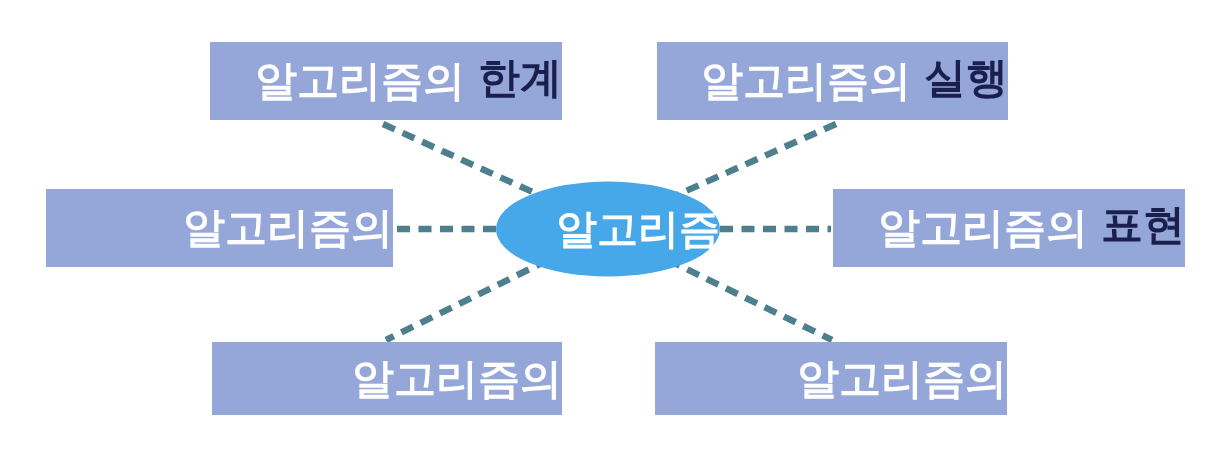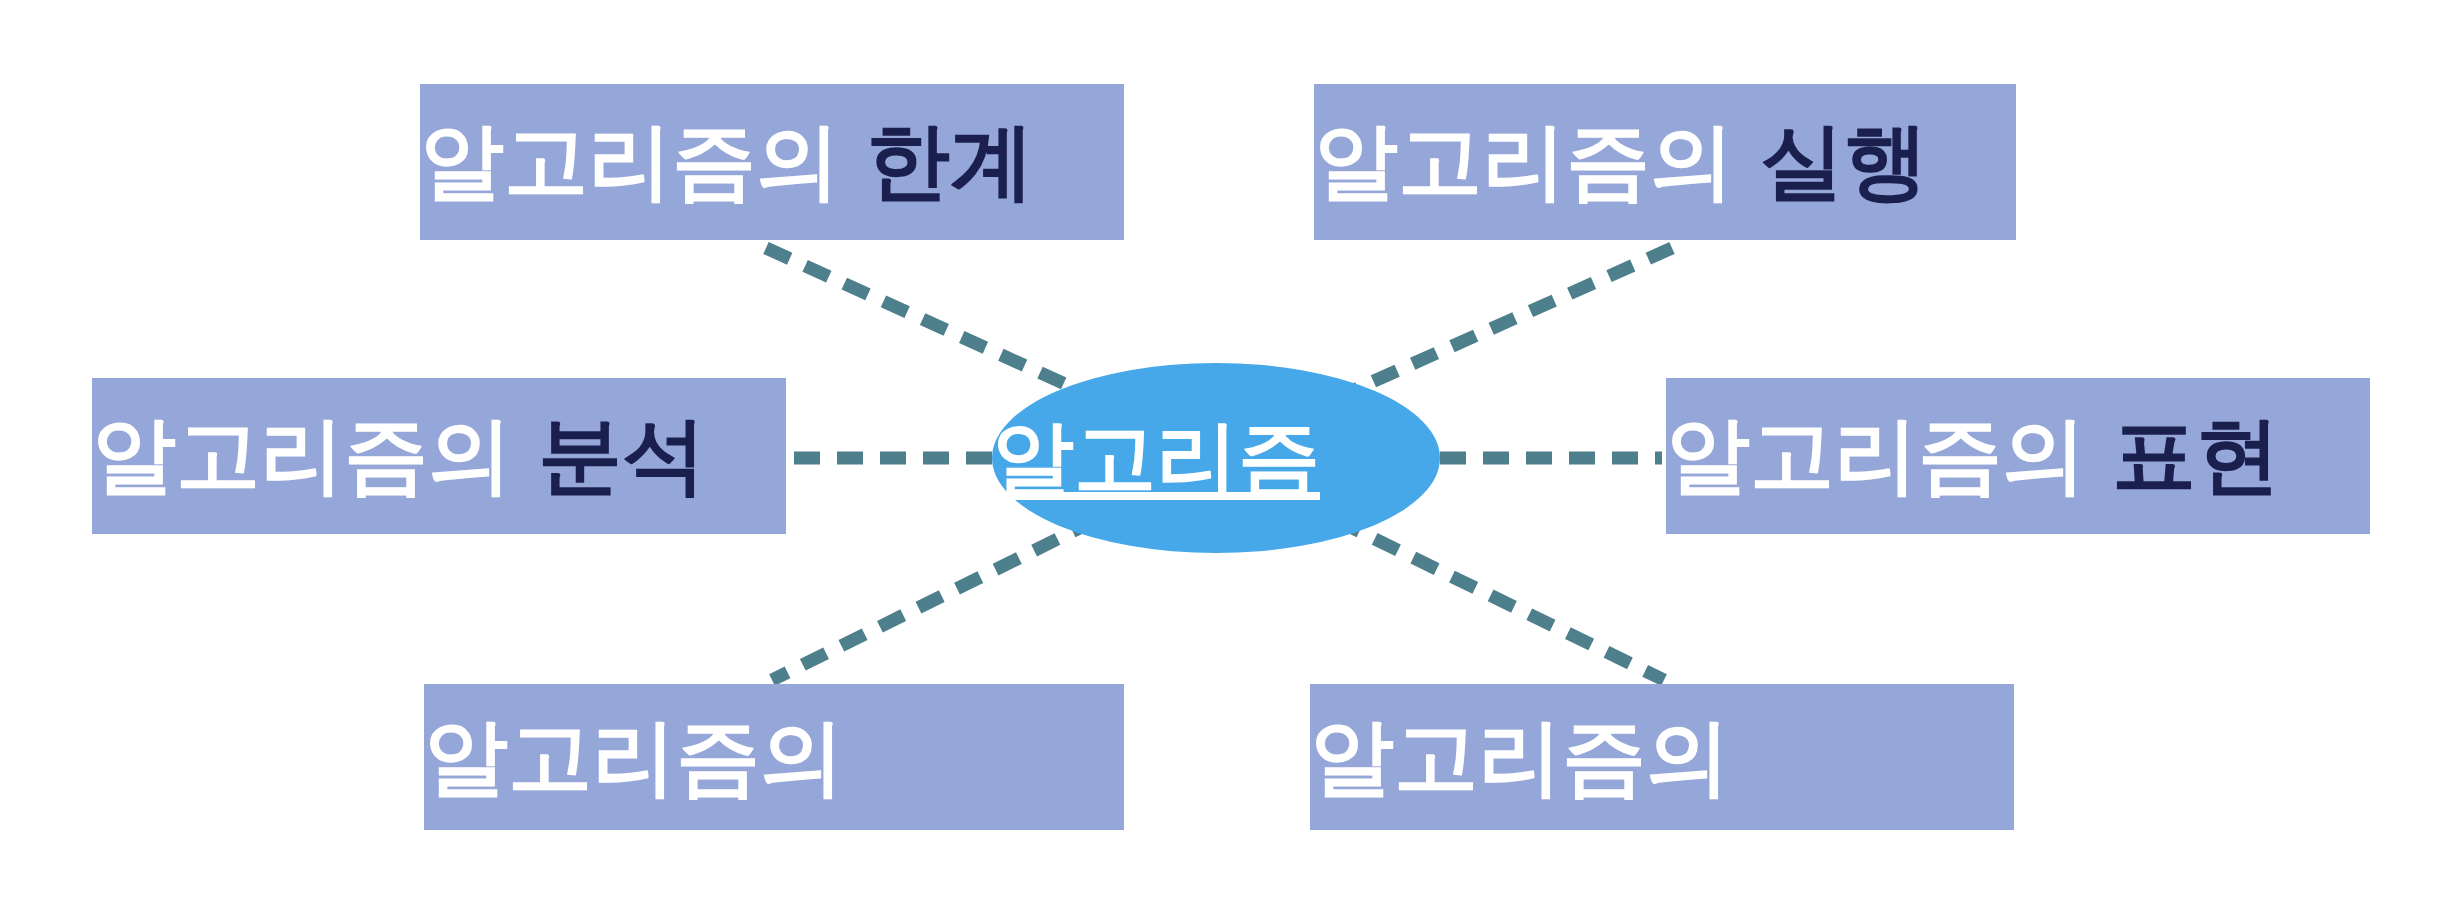--- a/index.html
+++ b/index.html
@@ -20,43 +20,43 @@
   }
   .connectors{position:absolute;inset:0;}
   .connectors line{
     stroke:var(--dash);
     stroke-width:6.5;
     stroke-dasharray:13 8.5;
   }
   .connectors ellipse{fill:var(--ellipse);}
   .node{
     position:absolute;
-    display:flex;align-items:center;justify-content:flex-start;
+    display:flex;align-items:center;justify-content:flex-end;
     gap:13px;
     font-weight:bold;
     font-size:42px;
     line-height:1;
     white-space:nowrap;
   }
   .box{background:var(--box-bg);}
   .box .prefix{color:var(--prefix);}
-  .box .keyword{color:var(--keyword);}
+  .box .keyword{color:var(--keyword);font-family:Liberation Mono, monospace;}
   .center-label{
     color:var(--prefix);
     font-size:41px;
     background:transparent;
   }
   
   .pos-tl{left:210px;top:42px;width:352px;height:78px;}
   .pos-tr{left:657px;top:42px;width:351px;height:78px;}
   .pos-ml{left:46px;top:189px;width:347px;height:78px;}
   .pos-mr{left:833px;top:189px;width:352px;height:78px;}
   .pos-bl{left:212px;top:342px;width:350px;height:73px;}
   .pos-br{left:655px;top:342px;width:352px;height:73px;}
-  .pos-center{left:496px;top:182px;width:224px;height:95px;text-decoration:underline;}
+  .pos-center{left:496px;top:182px;width:224px;height:95px;}
 </style>
 </head>
 <body>
 
 <div class="stage">
 
   <svg class="connectors" width="1229" height="455" viewBox="0 0 1229 455" xmlns="http://www.w3.org/2000/svg">
     <line x1="383" y1="124" x2="548" y2="199"></line>
     <line x1="836" y1="124" x2="668" y2="199"></line>
     <line x1="397" y1="229" x2="496" y2="229"></line>
@@ -75,21 +75,20 @@
     <span class="keyword">한계</span>
   </div>
 
   <div class="node box pos-tr">
     <span class="prefix">알고리즘의</span>
     <span class="keyword">실행</span>
   </div>
 
   <div class="node box pos-ml">
     <span class="prefix">알고리즘의</span>
-    <span class="keyword">분석</span>
   </div>
 
   <div class="node box pos-mr">
     <span class="prefix">알고리즘의</span>
     <span class="keyword">표현</span>
   </div>
 
   <div class="node box pos-bl">
     <span class="prefix">알고리즘의</span>
   </div>

